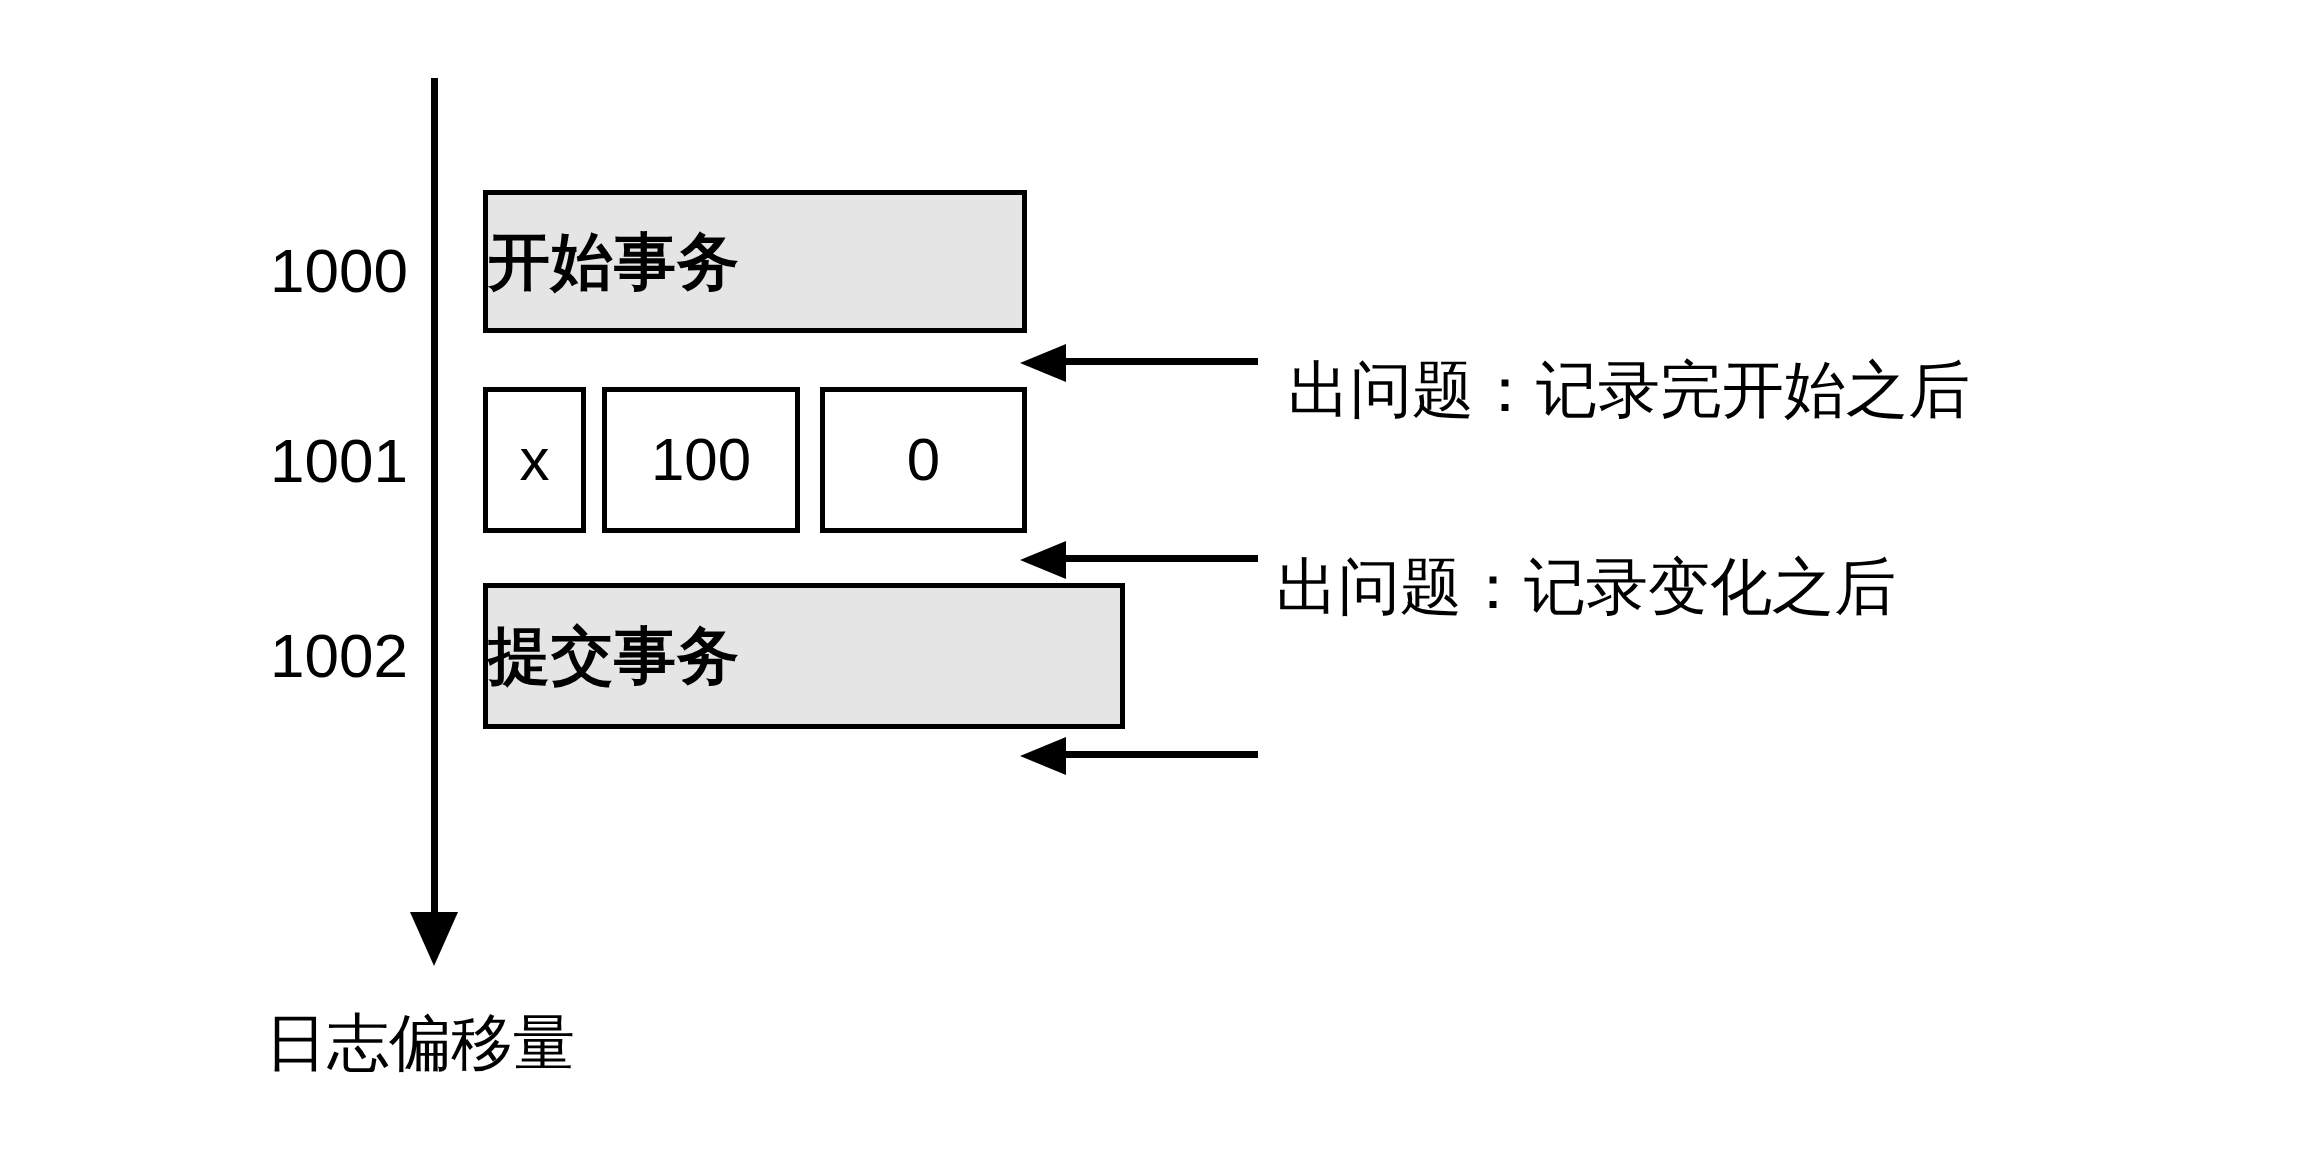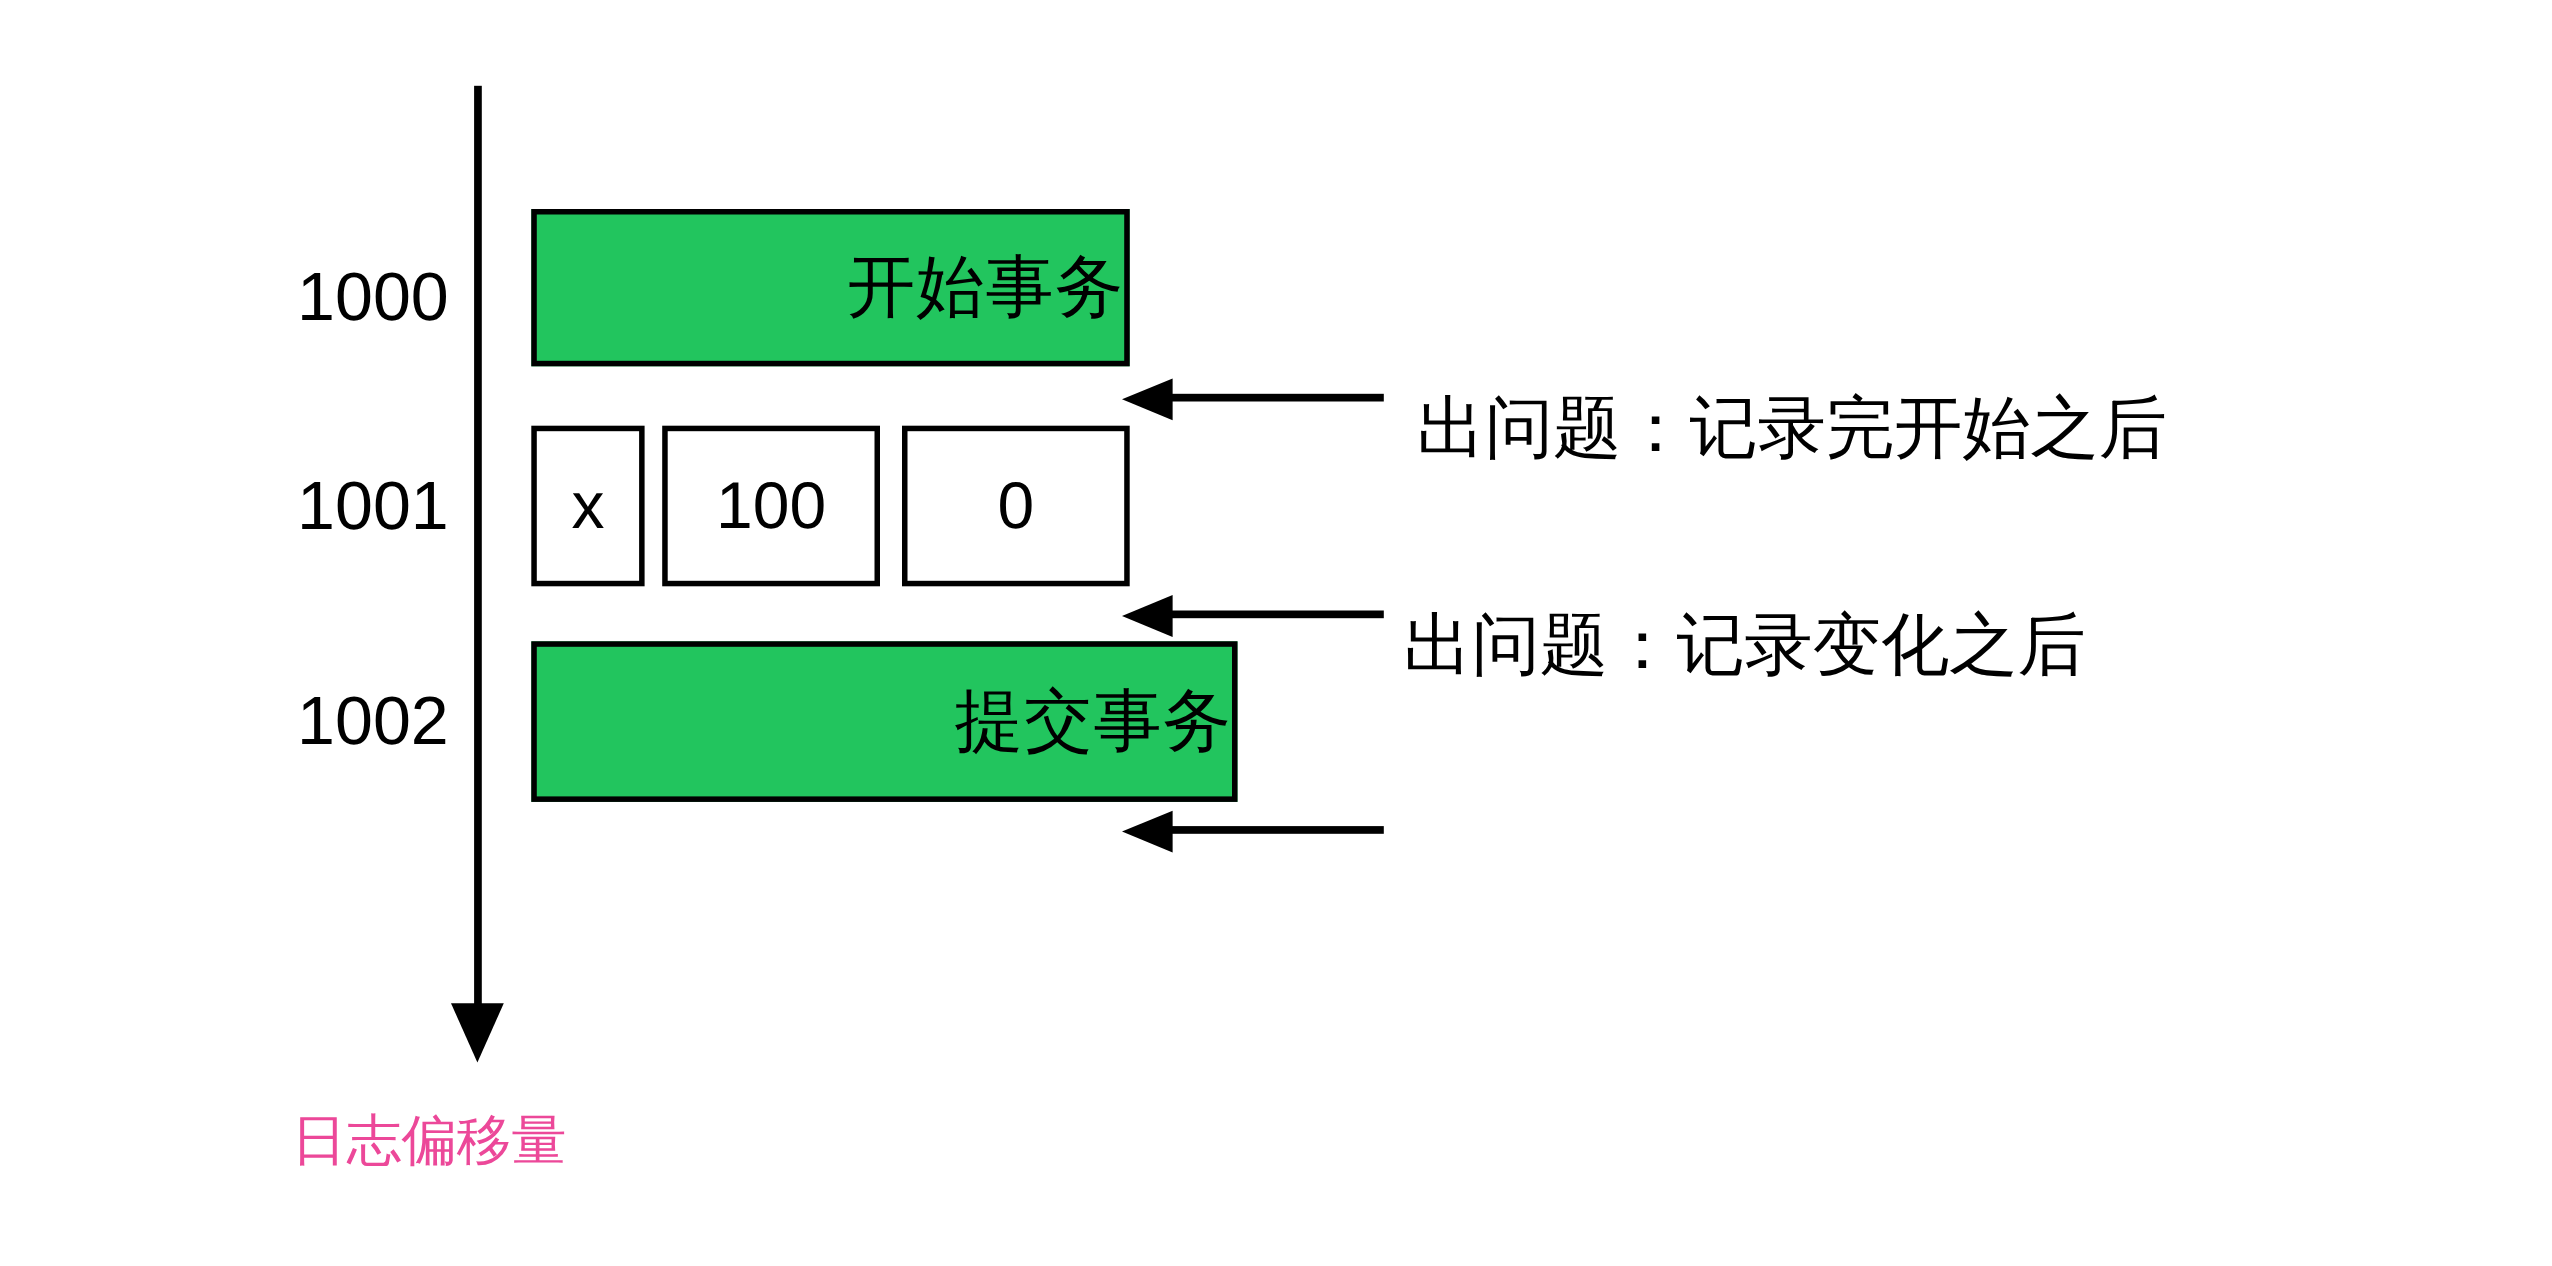--- a/index.html
+++ b/index.html
@@ -29,24 +29,25 @@
     position: absolute;
     width: 0;
     height: 0;
   }
 
   
   .log-box {
     position: absolute;
     box-sizing: border-box;
     border: 5px solid #000000;
-    background: #22c55e;
+    background: #e5e5e5;
     display: flex;
     align-items: center;
-    justify-content: flex-end;
+    justify-content: flex-start;
+    font-weight: bold;
   }
   .log-box-label {
     font-size: 62px;
     line-height: 1;
     letter-spacing: 1px;
     white-space: nowrap;
     color: #000000;
   }
   .cell-box {
     position: absolute;
@@ -100,24 +101,24 @@
     font-size: 62px;
     line-height: 1;
     white-space: nowrap;
     color: #000000;
     margin-top: 28px;
   }
 
   
   .axis-caption {
     position: absolute;
-    font-size: 50px;
+    font-size: 62px;
     line-height: 1;
     white-space: nowrap;
-    color: #ec4899;
+    color: #000000;
   }
 </style>
 </head>
 <body>
 
 <div id="canvas">
 
   <div class="axis-line" style="left:431px; top:78px; width:7px; height:838px;"></div>
   <div class="axis-head" style="left:410px; top:912px;
               border-left:24px solid transparent;

